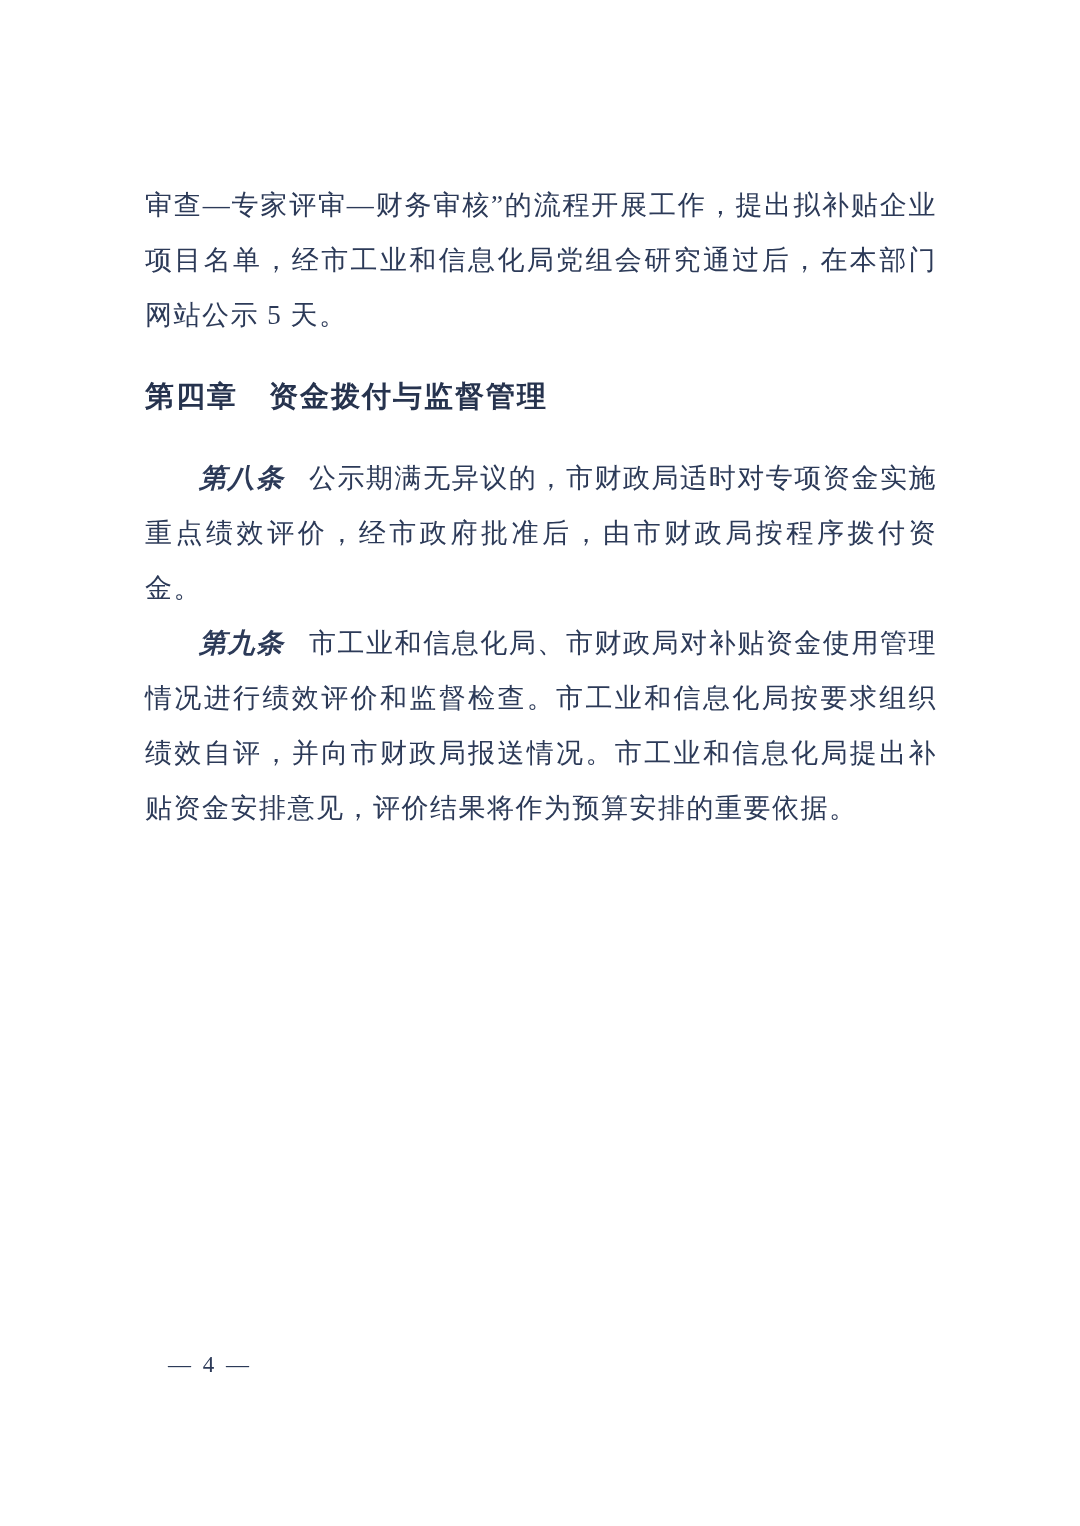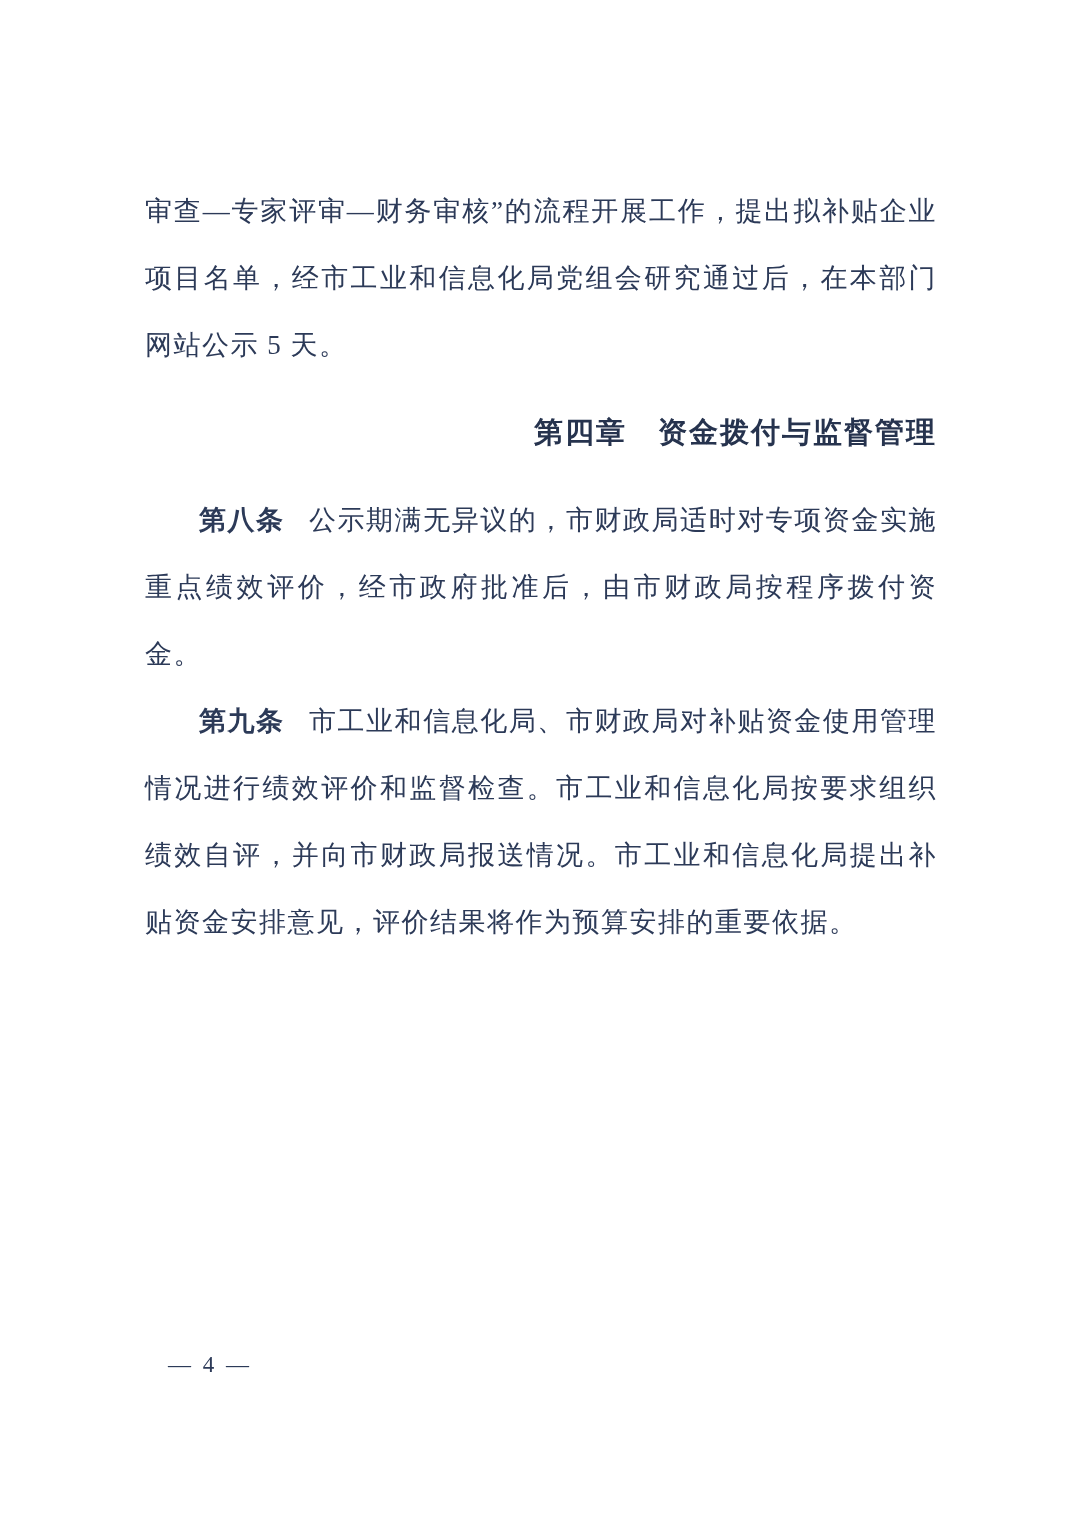--- a/index.html
+++ b/index.html
@@ -14,37 +14,38 @@
     overflow: hidden;
   }
   .content {
     position: absolute;
     left: 145px;
     top: 178px;
     width: 792px;
   }
   .body-text {
     font-size: 27px;
-    line-height: 67px;
+    line-height: 55px;
     letter-spacing: 1.5px;
     text-align: justify;
   }
   .continuation { text-indent: 0; }
   .article { text-indent: 2em; }
   .article-label {
     font-family: "Liberation Sans", sans-serif;
     font-weight: 700;
     margin-right: 0.9em;
+    font-style: italic;
   }
   .chapter-heading {
     font-family: "Liberation Sans", sans-serif;
     font-weight: 700;
     font-size: 29px;
     line-height: 46px;
-    text-align: right;
+    text-align: left;
     letter-spacing: 2px;
     margin: 30px 0 32px 0;
     color: #26334e;
   }
   .page-footer {
     position: absolute;
     left: 168px;
     top: 1352px;
     font-size: 23px;
     letter-spacing: 3px;

